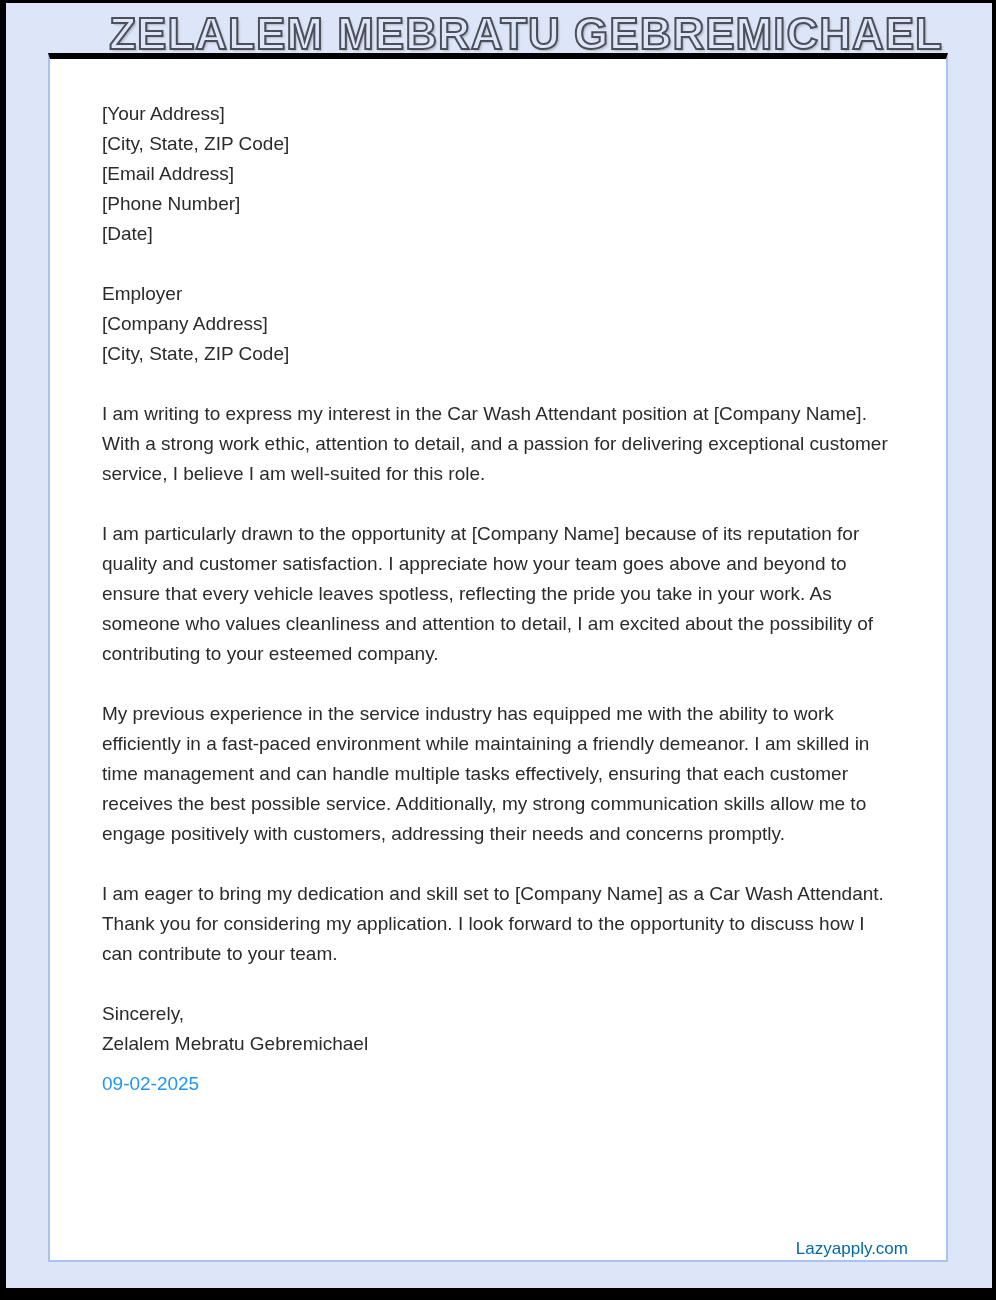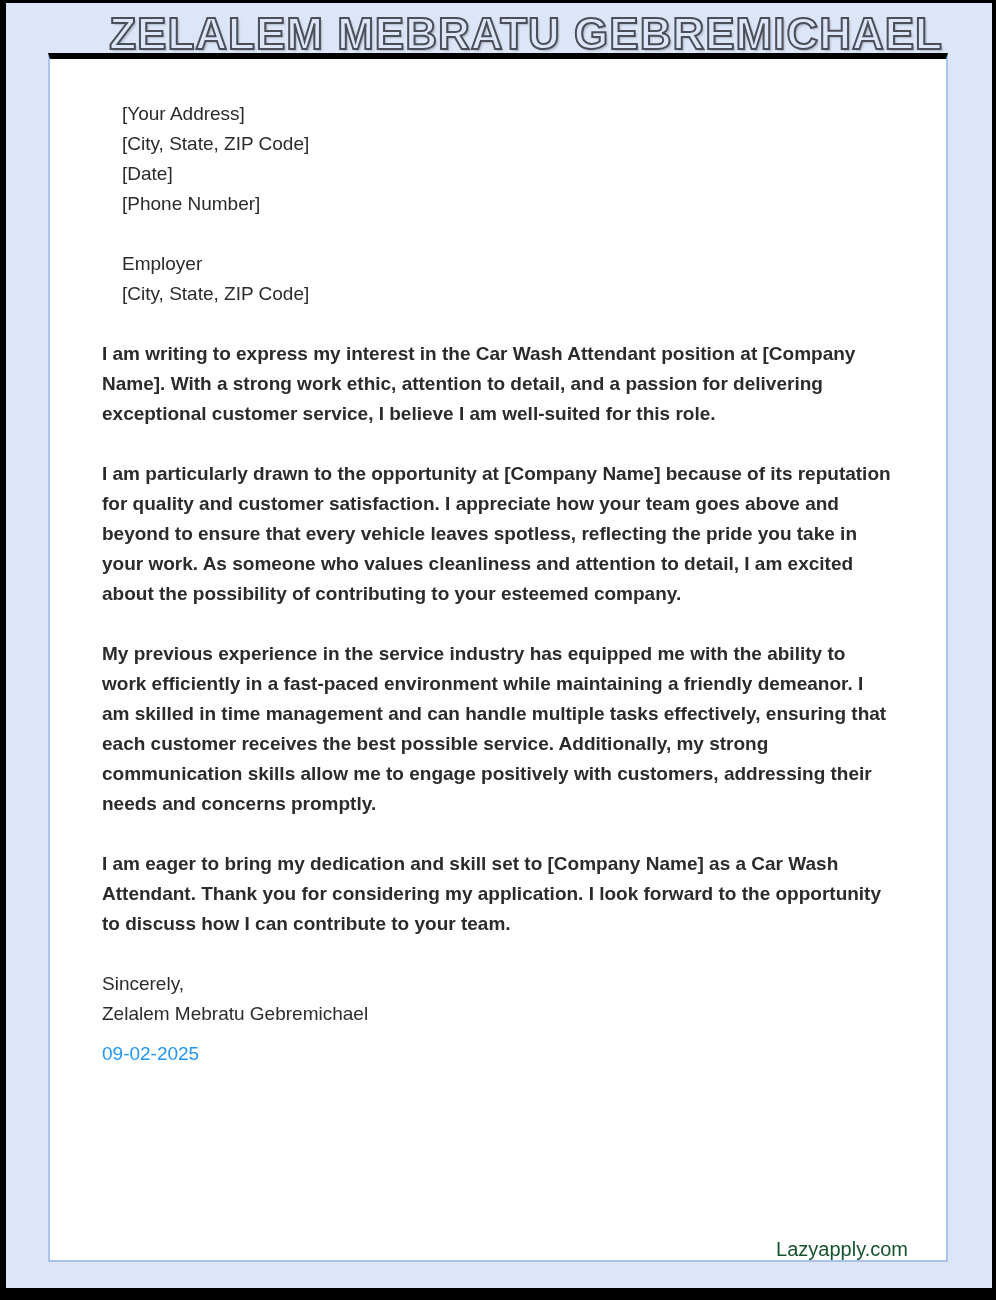--- a/index.html
+++ b/index.html
@@ -36,56 +36,58 @@
     border-left: 2px solid #a9c3ee;
     border-right: 2px solid #a9c3ee;
     border-bottom: 2px solid #a9c3ee;
   }
   .letter {
     padding: 40px 54px 0 52px;
     font-size: 19px;
     line-height: 30px;
     color: #2b2b2b;
   }
-  .block { margin-bottom: 30px; margin-left: 20px; }
-  .letter p { margin: 0 0 30px 0; font-weight: bold; }
+  .block { margin-bottom: 30px; }
+  .letter p { margin: 0 0 30px 0; }
   .addr-line, .closing-line { display: block; }
   .date-line {
     margin-top: 10px;
     color: #2196f3;
     display: inline-block;
   }
   .watermark {
     position: absolute;
     right: 38px; bottom: 1px;
-    font-size: 20px;
+    font-size: 17px;
     line-height: 20px;
-    color: #14532d;
+    color: #0369a1;
   }
 </style>
 </head>
 <body>
 
 <div class="page">
 
   <div class="header-title">ZELALEM MEBRATU GEBREMICHAEL</div>
 
   <div class="doc">
 
     <div class="letter">
 
       <div class="block">
         <span class="addr-line">[Your Address]</span>
         <span class="addr-line">[City, State, ZIP Code]</span>
+        <span class="addr-line">[Email Address]</span>
+        <span class="addr-line">[Phone Number]</span>
         <span class="addr-line">[Date]</span>
-        <span class="addr-line">[Phone Number]</span>
       </div>
 
       <div class="block">
         <span class="addr-line">Employer</span>
+        <span class="addr-line">[Company Address]</span>
         <span class="addr-line">[City, State, ZIP Code]</span>
       </div>
 
 
       <p>I am writing to express my interest in the Car Wash Attendant position at [Company Name]. With a strong work ethic, attention to detail, and a passion for delivering exceptional customer service, I believe I am well-suited for this role.</p>
       <p>I am particularly drawn to the opportunity at [Company Name] because of its reputation for quality and customer satisfaction. I appreciate how your team goes above and beyond to ensure that every vehicle leaves spotless, reflecting the pride you take in your work. As someone who values cleanliness and attention to detail, I am excited about the possibility of contributing to your esteemed company.</p>
       <p>My previous experience in the service industry has equipped me with the ability to work efficiently in a fast-paced environment while maintaining a friendly demeanor. I am skilled in time management and can handle multiple tasks effectively, ensuring that each customer receives the best possible service. Additionally, my strong communication skills allow me to engage positively with customers, addressing their needs and concerns promptly.</p>
       <p>I am eager to bring my dedication and skill set to [Company Name] as a Car Wash Attendant. Thank you for considering my application. I look forward to the opportunity to discuss how I can contribute to your team.</p>
 
       <div>

